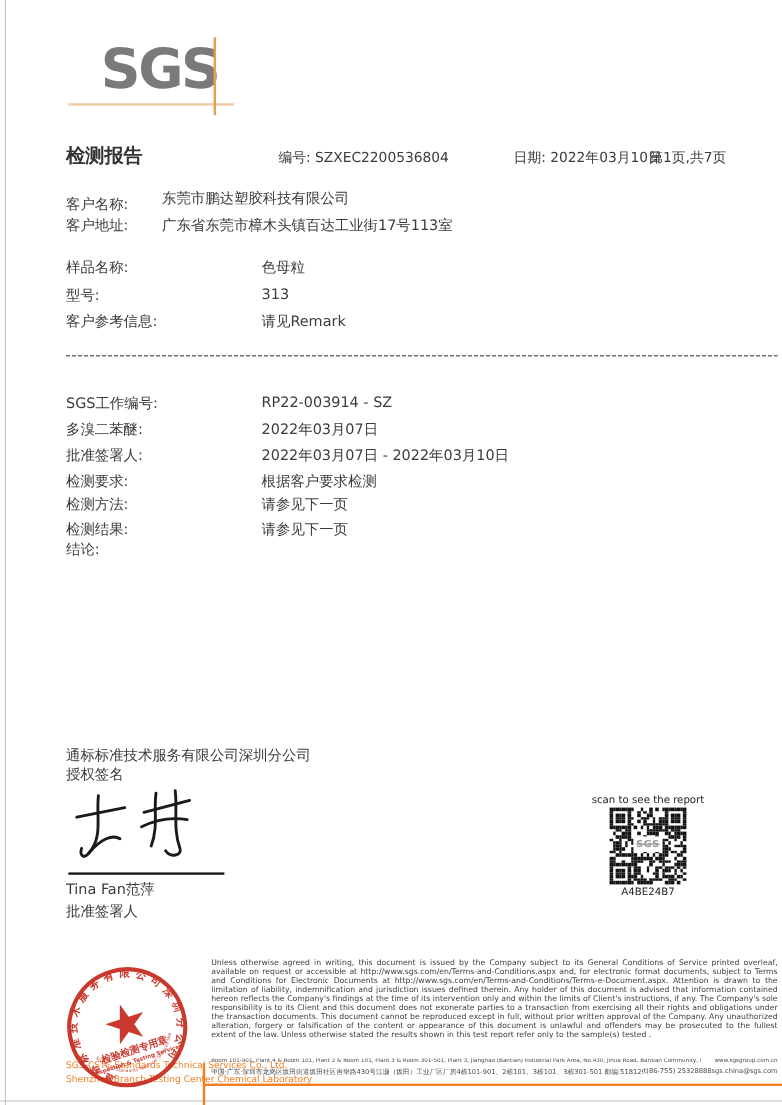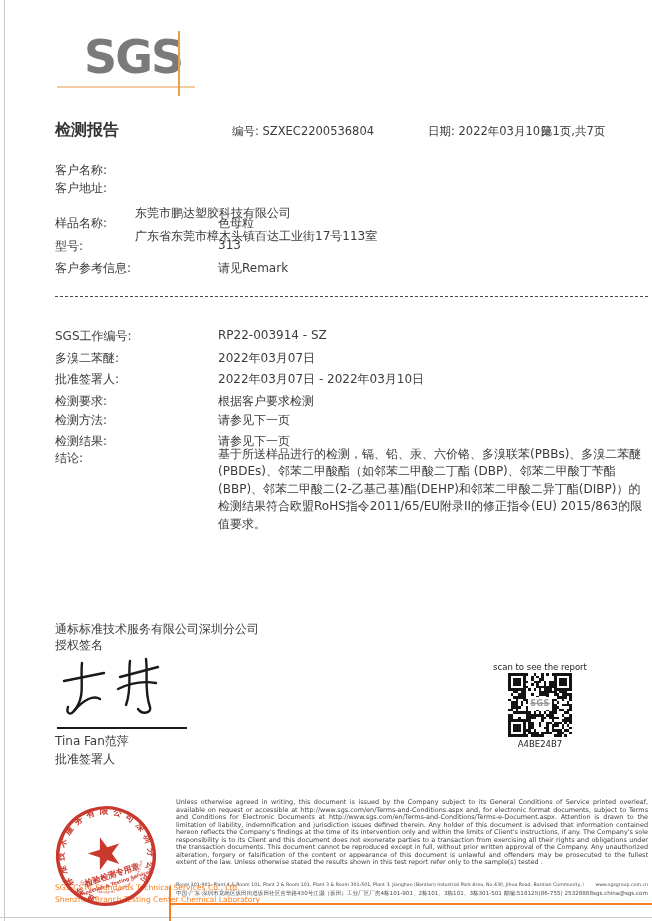--- a/index.html
+++ b/index.html
@@ -12,21 +12,21 @@
   
   .logo { position:absolute; left:84px; top:34px; font-size:46px; font-weight:bold; color:#7a7a7a; letter-spacing:-2px; line-height:1; }
   .logo-hline { position:absolute; left:57px; top:86px; width:138px; height:2px; background:#f2cba3; }
   .logo-vline { position:absolute; left:178px; top:31px; width:2px; height:65px; background:#e5a04e; }
 
   .title { position:absolute; left:55px; top:120px; font-size:16px; font-weight:bold; color:#333; }
   .hmeta { position:absolute; top:124px; font-size:11.5px; color:#3b3b3b; white-space:nowrap; }
 
   .lbl { position:absolute; left:55px; font-size:12px; white-space:nowrap; }
   .val { position:absolute; font-size:12px; white-space:nowrap; }
-  .v1 { left:135px;margin-top:48px; }
+  .v1 { left:135px; }
   .v2 { left:218px; }
 
   .dashes { position:absolute; left:55px; top:296px; width:593px; height:1px;
             background:repeating-linear-gradient(90deg,#4a4a4a 0 3px,transparent 3px 5px); }
 
   .conclusion { position:absolute; left:218px; top:446px; width:432px; font-size:12px; line-height:17.4px; color:#3b3b3b; }
 
   
   .sig-company { position:absolute; left:55px; top:621px; font-size:12px; }
   .sig-auth { position:absolute; left:55px; top:637px; font-size:12px; }
@@ -128,21 +128,20 @@
   <div>
     <span class="lbl" style="top:412px">检测方法:</span>
     <span class="val v2" style="top:412px">请参见下一页</span>
   </div>
   <div>
     <span class="lbl" style="top:433px">检测结果:</span>
     <span class="val v2" style="top:433px">请参见下一页</span>
   </div>
 
   <div class="lbl" style="top:450px">结论:</div>
-  <div class="conclusion">基于所送样品进行的检测，镉、铅、汞、六价铬、多溴联苯(PBBs)、多溴二苯醚(PBDEs)、邻苯二甲酸酯（如邻苯二甲酸二丁酯 (DBP)、邻苯二甲酸丁苄酯(BBP)、邻苯二甲酸二(2-乙基己基)酯(DEHP)和邻苯二甲酸二异丁酯(DIBP)）的检测结果符合欧盟RoHS指令2011/65/EU附录II的修正指令(EU) 2015/863的限值要求。</div>
 
   <div class="sig-company">通标标准技术服务有限公司深圳分公司</div>
   <div class="sig-auth">授权签名</div>
   <div class="sig-draw">
     <svg width="130" height="70" viewBox="0 0 130 70">
       <g fill="none" stroke="#1a1a1a" stroke-width="2.4" stroke-linecap="round">
         <path d="M6,26 L46,18"></path>
         <path d="M24,8 C22,26 28,42 16,56 C12,61 8,58 10,52"></path>
         <path d="M16,56 C26,44 36,40 42,44"></path>
         <path d="M62,22 L100,12"></path>

